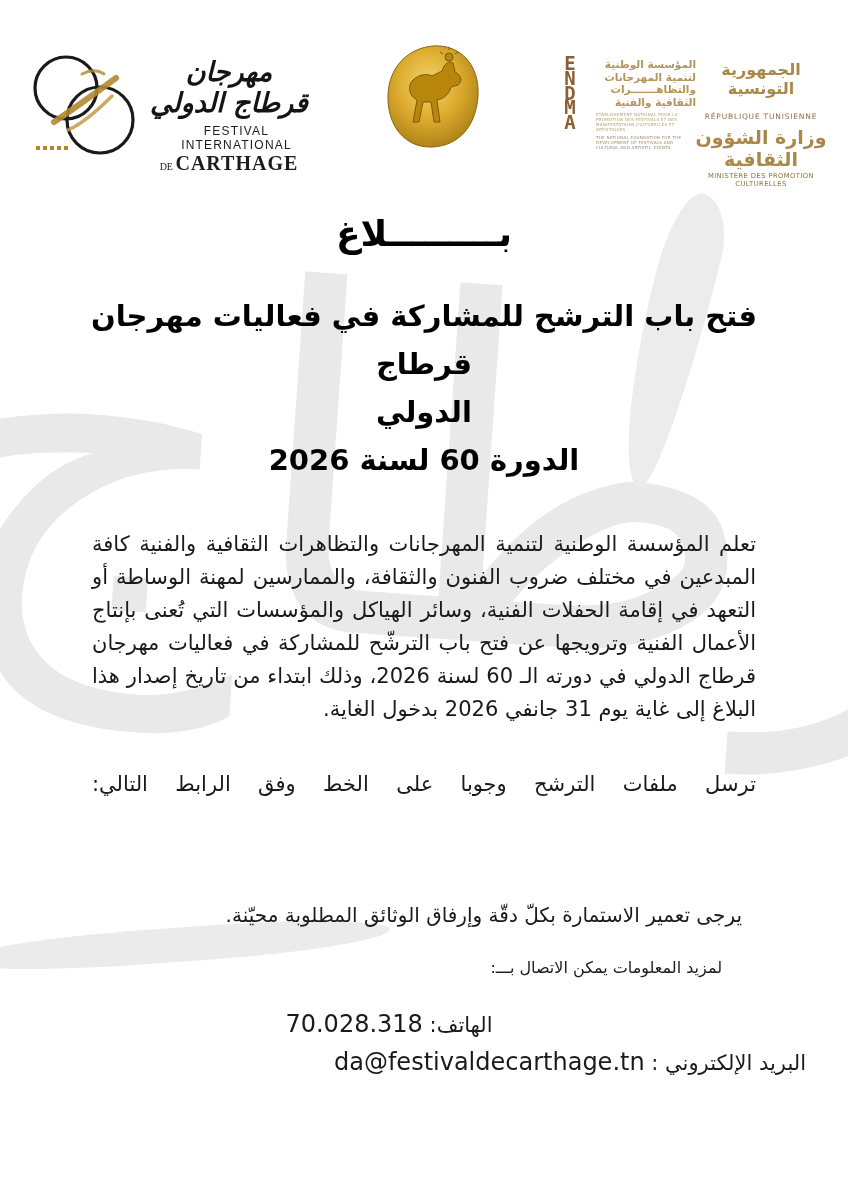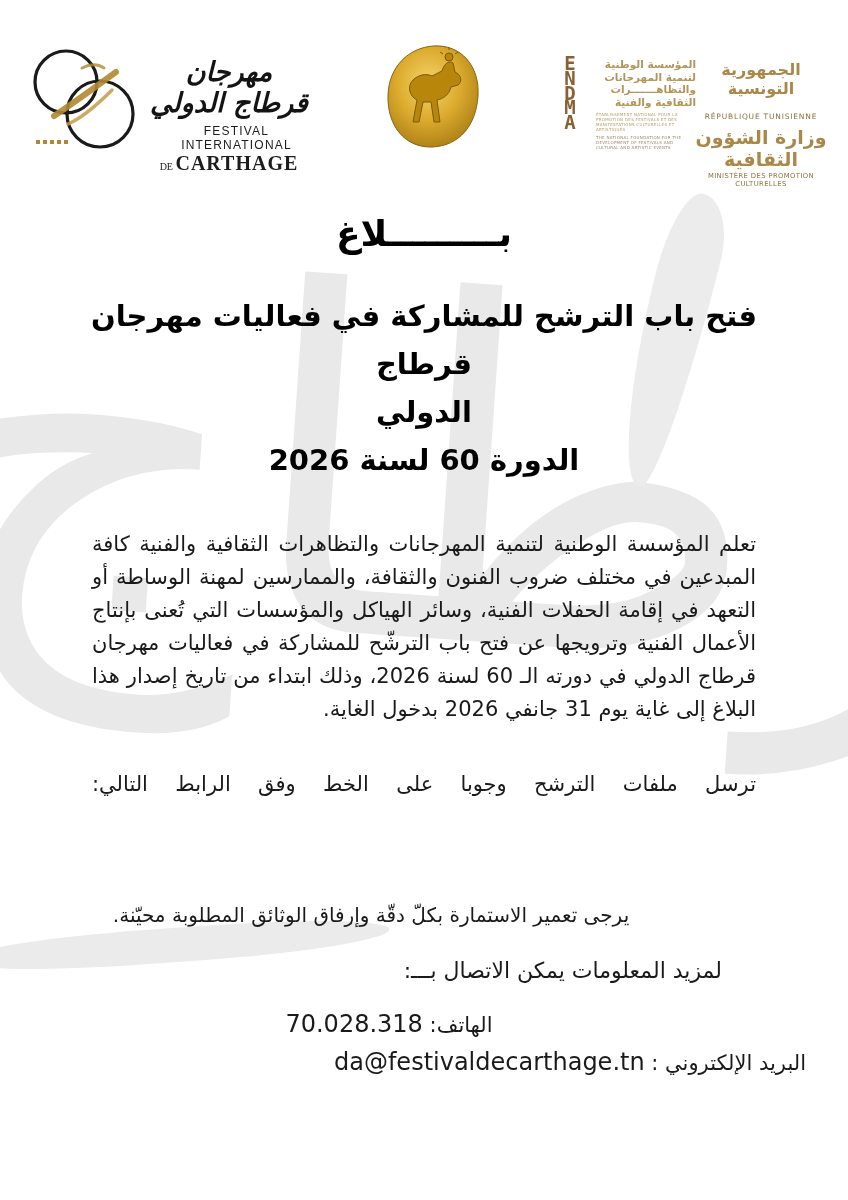--- a/index.html
+++ b/index.html
@@ -20,21 +20,21 @@
     background:#ebebeb; border-radius:50% / 60%;
     transform:rotate(-4deg) skewX(-20deg); z-index:0;
   }
   .wm-stroke2 {
     position:absolute; top:190px; left:640px; width:60px; height:300px;
     background:#ececec; border-radius:45% 55% 40% 60% / 30% 20% 80% 70%;
     transform:rotate(14deg); z-index:0;
   }
   
   .header { position:absolute; top:0; left:0; width:100%; height:170px; z-index:2; }
-  .festival-logo { position:absolute; top:38px; left:24px; display:flex; align-items:flex-start; }
+  .festival-logo { position:absolute; top:38px; left:24px; display:flex; align-items:center; }
   .fl-text { margin-left:2px; margin-top:18px; text-align:center; width:170px; }
   .fl-ar { font-size:27px; font-weight:bold; font-style:italic; color:#141414; letter-spacing:-1px; }
   .fl-fr1 { font-size:12px; letter-spacing:1.2px; color:#1c1c1c; margin-top:6px; font-family:Liberation Sans, sans-serif;margin-left:15px; }
   .fl-fr2 { font-size:10px; color:#1c1c1c; font-family:"Liberation Serif", serif; }
   .fl-fr2 b { font-size:20px; font-weight:600; letter-spacing:1px; }
   .coin { position:absolute; top:42px; left:383px; }
   .endma { position:absolute; top:58px; left:552px; display:flex; gap:8px; }
   .endma-mark {
     width:36px; color:#8a5f33; font-family:"DejaVu Sans Mono", monospace;
     font-weight:bold; font-size:19px; line-height:14px; text-align:center;
@@ -65,25 +65,25 @@
   .submission {
     position:absolute; top:772px; left:92px; width:664px;
     font-size:21px; color:#1a1a1a; text-align:justify; text-align-last:justify; z-index:2;
   }
   .form-link {
     position:absolute; top:810px; left:144px; width:704px; text-align:center;
     font-size:27px; color:#c93535; z-index:2; cursor:pointer;
   }
   .note {
     position:absolute; top:903px; left:0; width:100%; padding-right:106px;
-    font-size:20px; color:#1a1a1a; text-align:center; z-index:2;
+    font-size:20px; color:#1a1a1a; text-align:right; z-index:2;
   }
   .contact-intro {
     position:absolute; top:958px; left:0; width:100%; padding-right:126px;
-    font-size:22px; color:#1a1a1a; text-align:right; z-index:2;
+    font-size:16px; color:#1a1a1a; text-align:right; z-index:2;
   }
   .phone {
     position:absolute; top:1010px; left:0; width:100%; padding-right:102px;
     font-size:21px; color:#1a1a1a; text-align:center; z-index:2;padding-left:32px;
   }
   .phone .num { font-size:24px; }
   .email {
     position:absolute; top:1048px; left:0; width:100%; padding-right:42px;
     font-size:21px; color:#1a1a1a; text-align:right; z-index:2;
   }

